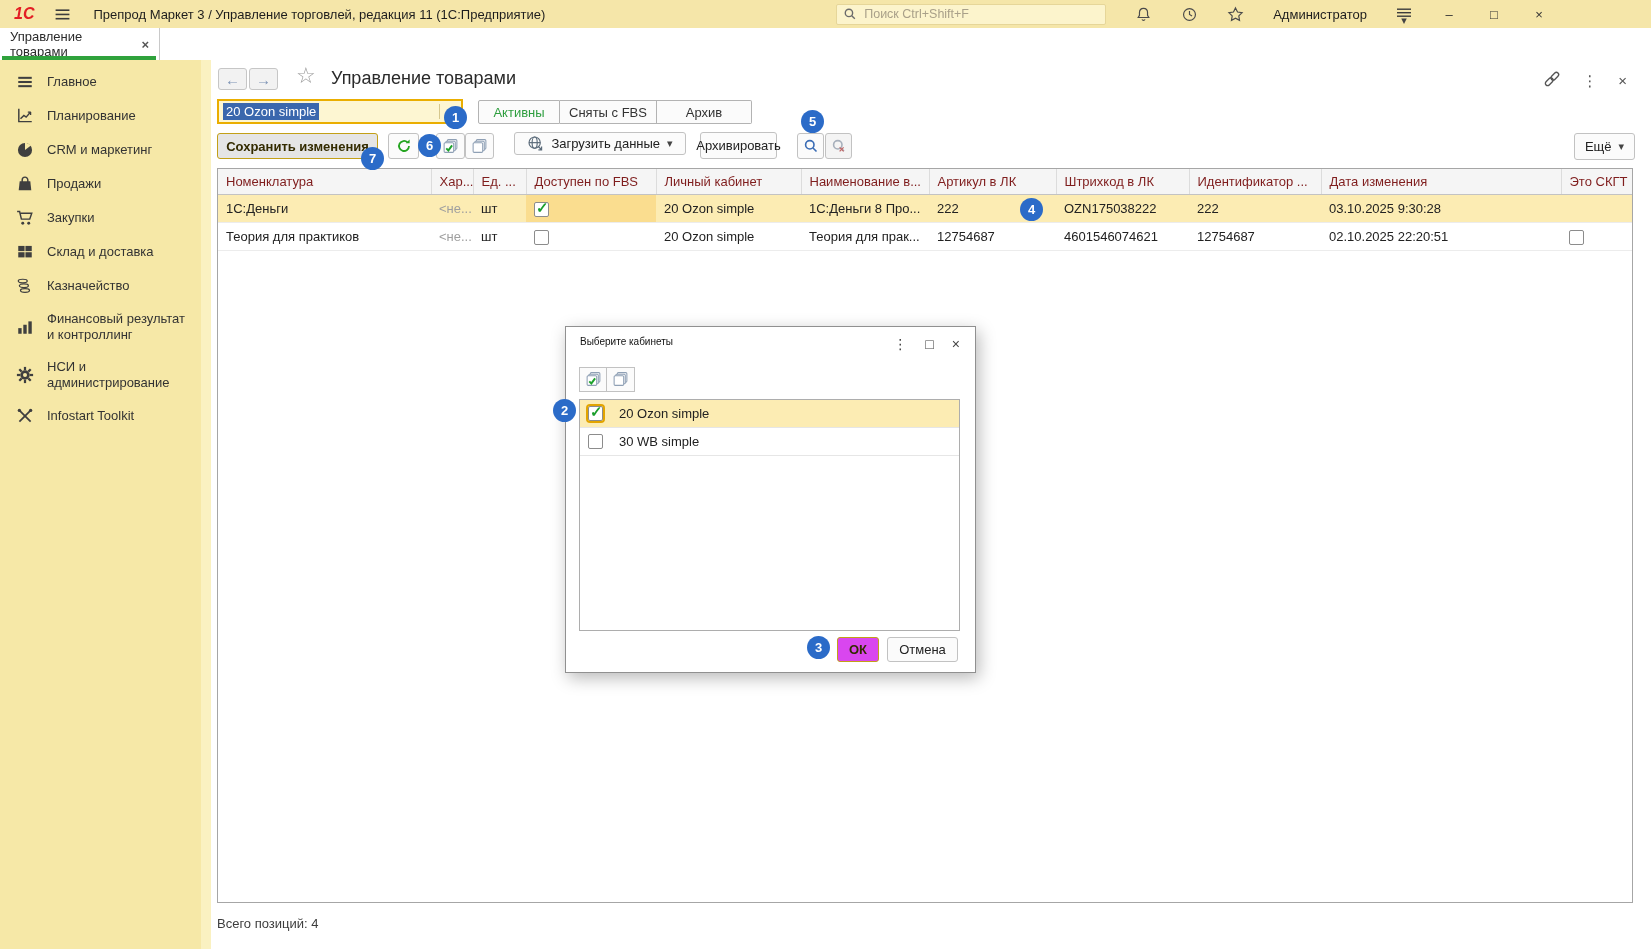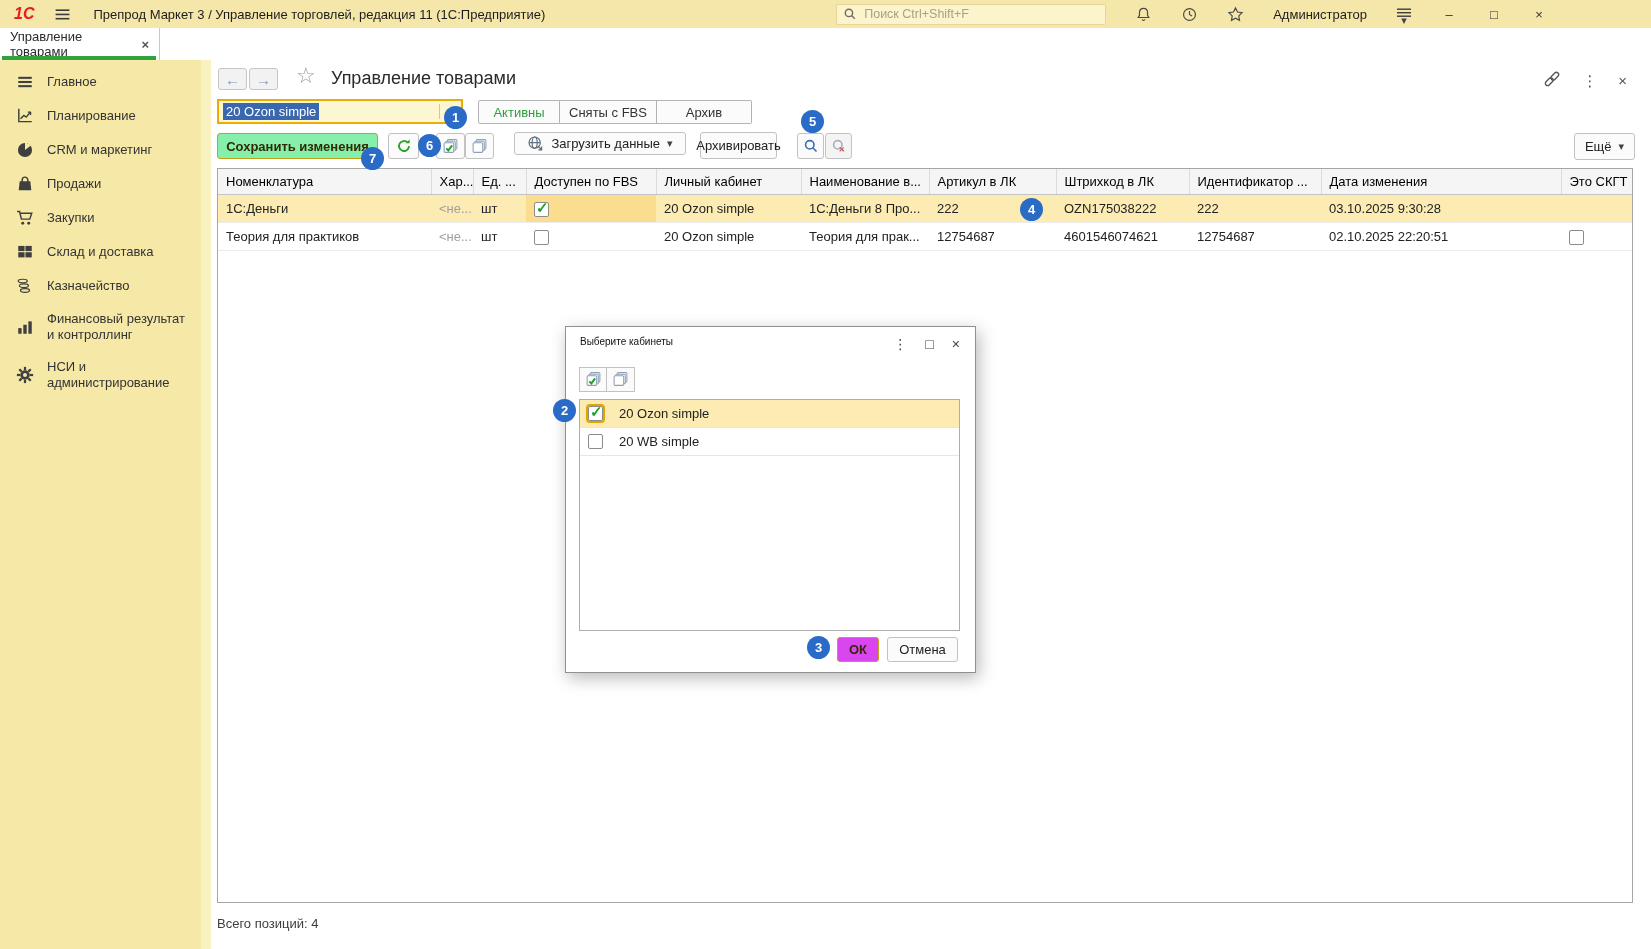--- a/index.html
+++ b/index.html
@@ -55,38 +55,38 @@
 
   .seg{position:absolute;left:267px;top:40px;height:24px;display:flex;}
   .seg-btn{height:24px;box-sizing:border-box;border:1px solid #b3b3b3;background:#fbfbfb;
            display:flex;align-items:center;justify-content:center;color:#333;}
   .seg-btn+.seg-btn{border-left:none;text-align:right;}
   .seg-btn.active{color:#2e9e3f;}
   .seg-1{width:82px;border-radius:2px 0 0 2px;} .seg-2{width:97px;} .seg-3{width:95px;border-radius:0 2px 2px 0;}
 
   .btn{position:absolute;box-sizing:border-box;border:1px solid #c2c2c2;background:#fbfbfb;border-radius:3px;
        display:flex;align-items:center;justify-content:center;gap:7px;color:#222;}
-  #btn-save{left:6px;top:73px;width:161px;height:26px;background:#86efac;border-color:#c3a018;
+  #btn-save{left:6px;top:73px;width:161px;height:26px;background:#e5e5e5;border-color:#c3a018;
             font-weight:bold;color:#332b00;}
   #btn-refresh{left:177px;top:73px;width:31px;height:26px;}
   #btn-checkall{left:225px;top:73px;width:29px;height:26px;}
   #btn-clearall{left:254px;top:73px;width:29px;height:26px;}
   #btn-load{left:303px;top:72px;width:172px;height:23px;}
   #btn-archive{left:489px;top:72px;width:77px;height:27px;}
   #btn-search{left:586px;top:73px;width:27px;height:26px;}
   #btn-search-cancel{left:614px;top:73px;width:27px;height:26px;background:#f4f4f4;}
   #btn-more{left:1363px;top:73px;width:61px;height:27px;}
   .caret{font-size:11px;color:#444;}
 
   
   .table-wrap{position:absolute;left:6px;top:108px;width:1416px;height:735px;border:1px solid #a6a6a6;
               box-sizing:border-box;background:#fff;overflow:hidden;}
   table{border-collapse:collapse;table-layout:fixed;width:1414px;}
   th{height:25px;background:#f5f5f5;border-right:1px solid #dcdcdc;border-bottom:1px solid #c3c3c3;
-     font-weight:normal;text-align:left;padding:0 0 0 8px;color:#000000;white-space:nowrap;overflow:hidden;}
+     font-weight:normal;text-align:left;padding:0 0 0 8px;color:#7f1d1d;white-space:nowrap;overflow:hidden;}
   th:last-child{border-right:none;}
   td{height:27px;border-bottom:1px solid #ececec;padding:0 0 0 8px;white-space:nowrap;overflow:hidden;}
   tr.hl td{background:#fcecb3;}
   tr.hl td.cur{background:#fadd8f;}
   td.gray{color:#9f9f9f;}
   .cb{display:inline-block;width:15px;height:15px;border:1px solid #8c8c8c;background:#fff;
       vertical-align:middle;position:relative;border-radius:2px;box-sizing:border-box;}
   .cb.checked::after{content:"✓";position:absolute;left:1px;top:-4px;font-size:15px;font-weight:bold;color:#1b9e2c;}
   .cb.focus{outline:2px solid #e2a400;}
   .total{position:absolute;left:6px;top:856px;color:#3d3d3d;}
@@ -267,20 +267,29 @@
             <g transform="rotate(45 8 8)">
               <rect x="7" y="0.8" width="2" height="3"></rect>
               <rect x="7" y="12.2" width="2" height="3"></rect>
               <rect x="0.8" y="7" width="3" height="2"></rect>
               <rect x="12.2" y="7" width="3" height="2"></rect>
             </g>
           </g>
           <circle cx="8" cy="8" r="1.8" fill="#f6e8a7"></circle>
         </svg>
       <span>НСИ и администрирование</span>
+    </div>
+    <div class="side-item">
+      <svg width="18" height="18" viewBox="0 0 16 16" fill="none" stroke="#3f3f3f" stroke-width="1.6">
+          <path d="M3 13L13 3"></path>
+          <path d="M3 3l10 10"></path>
+          <circle cx="3" cy="3" r="1.5" fill="#3f3f3f" stroke="none"></circle>
+          <circle cx="13" cy="3" r="1.5" fill="#3f3f3f" stroke="none"></circle>
+        </svg>
+      <span>Infostart Toolkit</span>
     </div>
   </div>
   <div id="leftstrip"></div>
 
   <div id="main">
     <div class="nav-btn" id="btn-back">
       <span>←</span>
     </div>
     <div class="nav-btn" id="btn-fwd">
       <span>→</span>
@@ -463,21 +472,21 @@
           </svg>
       </div>
     </div>
     <div class="dlg-list">
       <div class="dlg-row hl">
         <span class="cb focus checked"></span>
         <span>20 Ozon simple</span>
       </div>
       <div class="dlg-row">
         <span class="cb"></span>
-        <span>20 WB simple</span>
+        <span>30 WB simple</span>
       </div>
     </div>
     <div class="dlg-btn" id="dlg-ok">ОК</div>
     <div class="dlg-btn" id="dlg-cancel">Отмена</div>
   </div>
 
   <div class="badge" id="bdg1">1</div>
   <div class="badge" id="bdg2">2</div>
   <div class="badge" id="bdg3">3</div>
   <div class="badge" id="bdg4">4</div>

